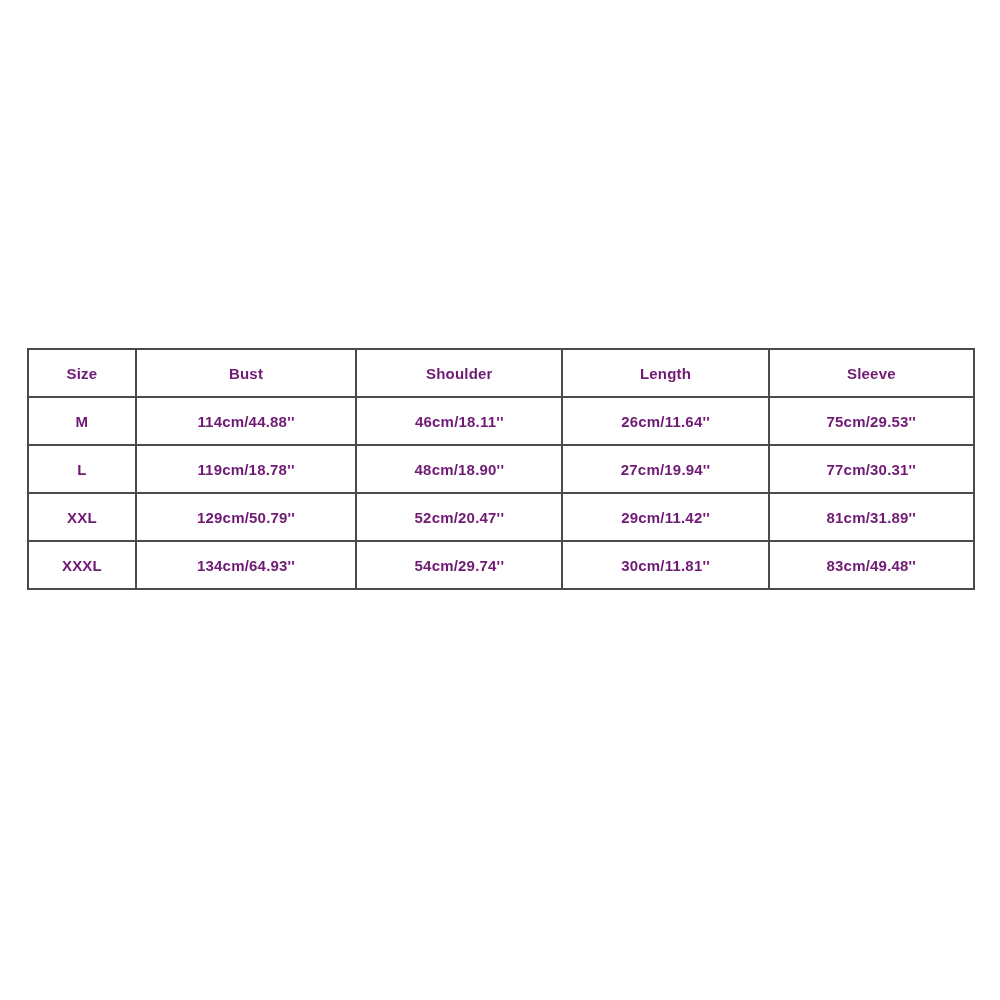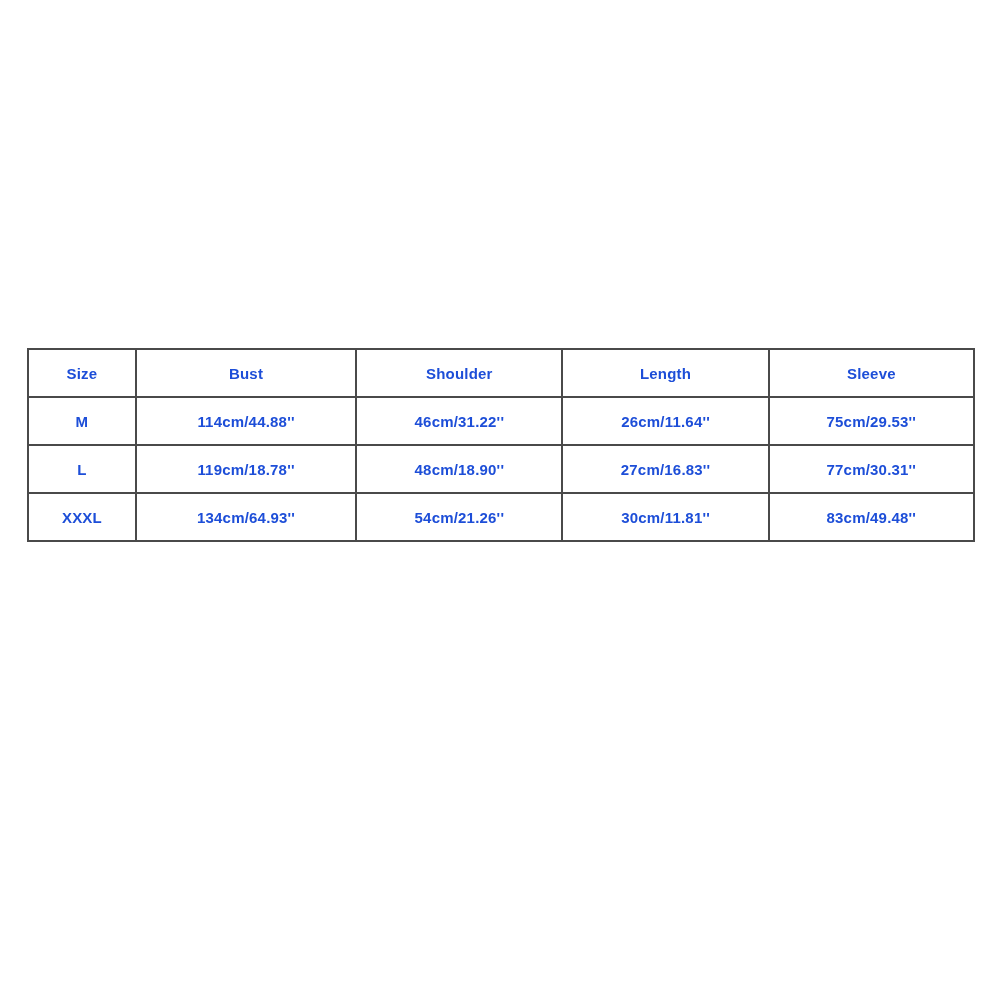--- a/index.html
+++ b/index.html
@@ -30,21 +30,21 @@
   }
   table.size-chart th,
   table.size-chart td {
     border: 2px solid #4a4a4a;
     height: 46px;
     padding: 0 4px;
     text-align: center;
     vertical-align: middle;
     font-weight: bold;
     font-size: 15px;
-    color: #1d4ed8;
+    color: #701a75;
     letter-spacing: 0.2px;
     white-space: nowrap;
     overflow: hidden;
     background: #ffffff;
   }
   col.c-size    { width: 11.4%; }
   col.c-bust    { width: 23.3%; }
   col.c-shoulder{ width: 21.8%; }
   col.c-sleeve  { width: 21.8%; }
   col.c-length  { width: 21.7%; }
@@ -68,34 +68,41 @@
           <th>Bust</th>
           <th>Shoulder</th>
           <th>Length</th>
           <th>Sleeve</th>
         </tr>
       </thead>
       <tbody>
         <tr>
           <td>M</td>
           <td>114cm/44.88''</td>
-          <td>46cm/31.22''</td>
+          <td>46cm/18.11''</td>
           <td>26cm/11.64''</td>
           <td>75cm/29.53''</td>
         </tr>
         <tr>
           <td>L</td>
           <td>119cm/18.78''</td>
           <td>48cm/18.90''</td>
-          <td>27cm/16.83''</td>
+          <td>27cm/19.94''</td>
           <td>77cm/30.31''</td>
+        </tr>
+        <tr>
+          <td>XXL</td>
+          <td>129cm/50.79''</td>
+          <td>52cm/20.47''</td>
+          <td>29cm/11.42''</td>
+          <td>81cm/31.89''</td>
         </tr>
         <tr>
           <td>XXXL</td>
           <td>134cm/64.93''</td>
-          <td>54cm/21.26''</td>
+          <td>54cm/29.74''</td>
           <td>30cm/11.81''</td>
           <td>83cm/49.48''</td>
         </tr>
       </tbody>
     </table>
   </div>
 </div>
 
 </body></html>

